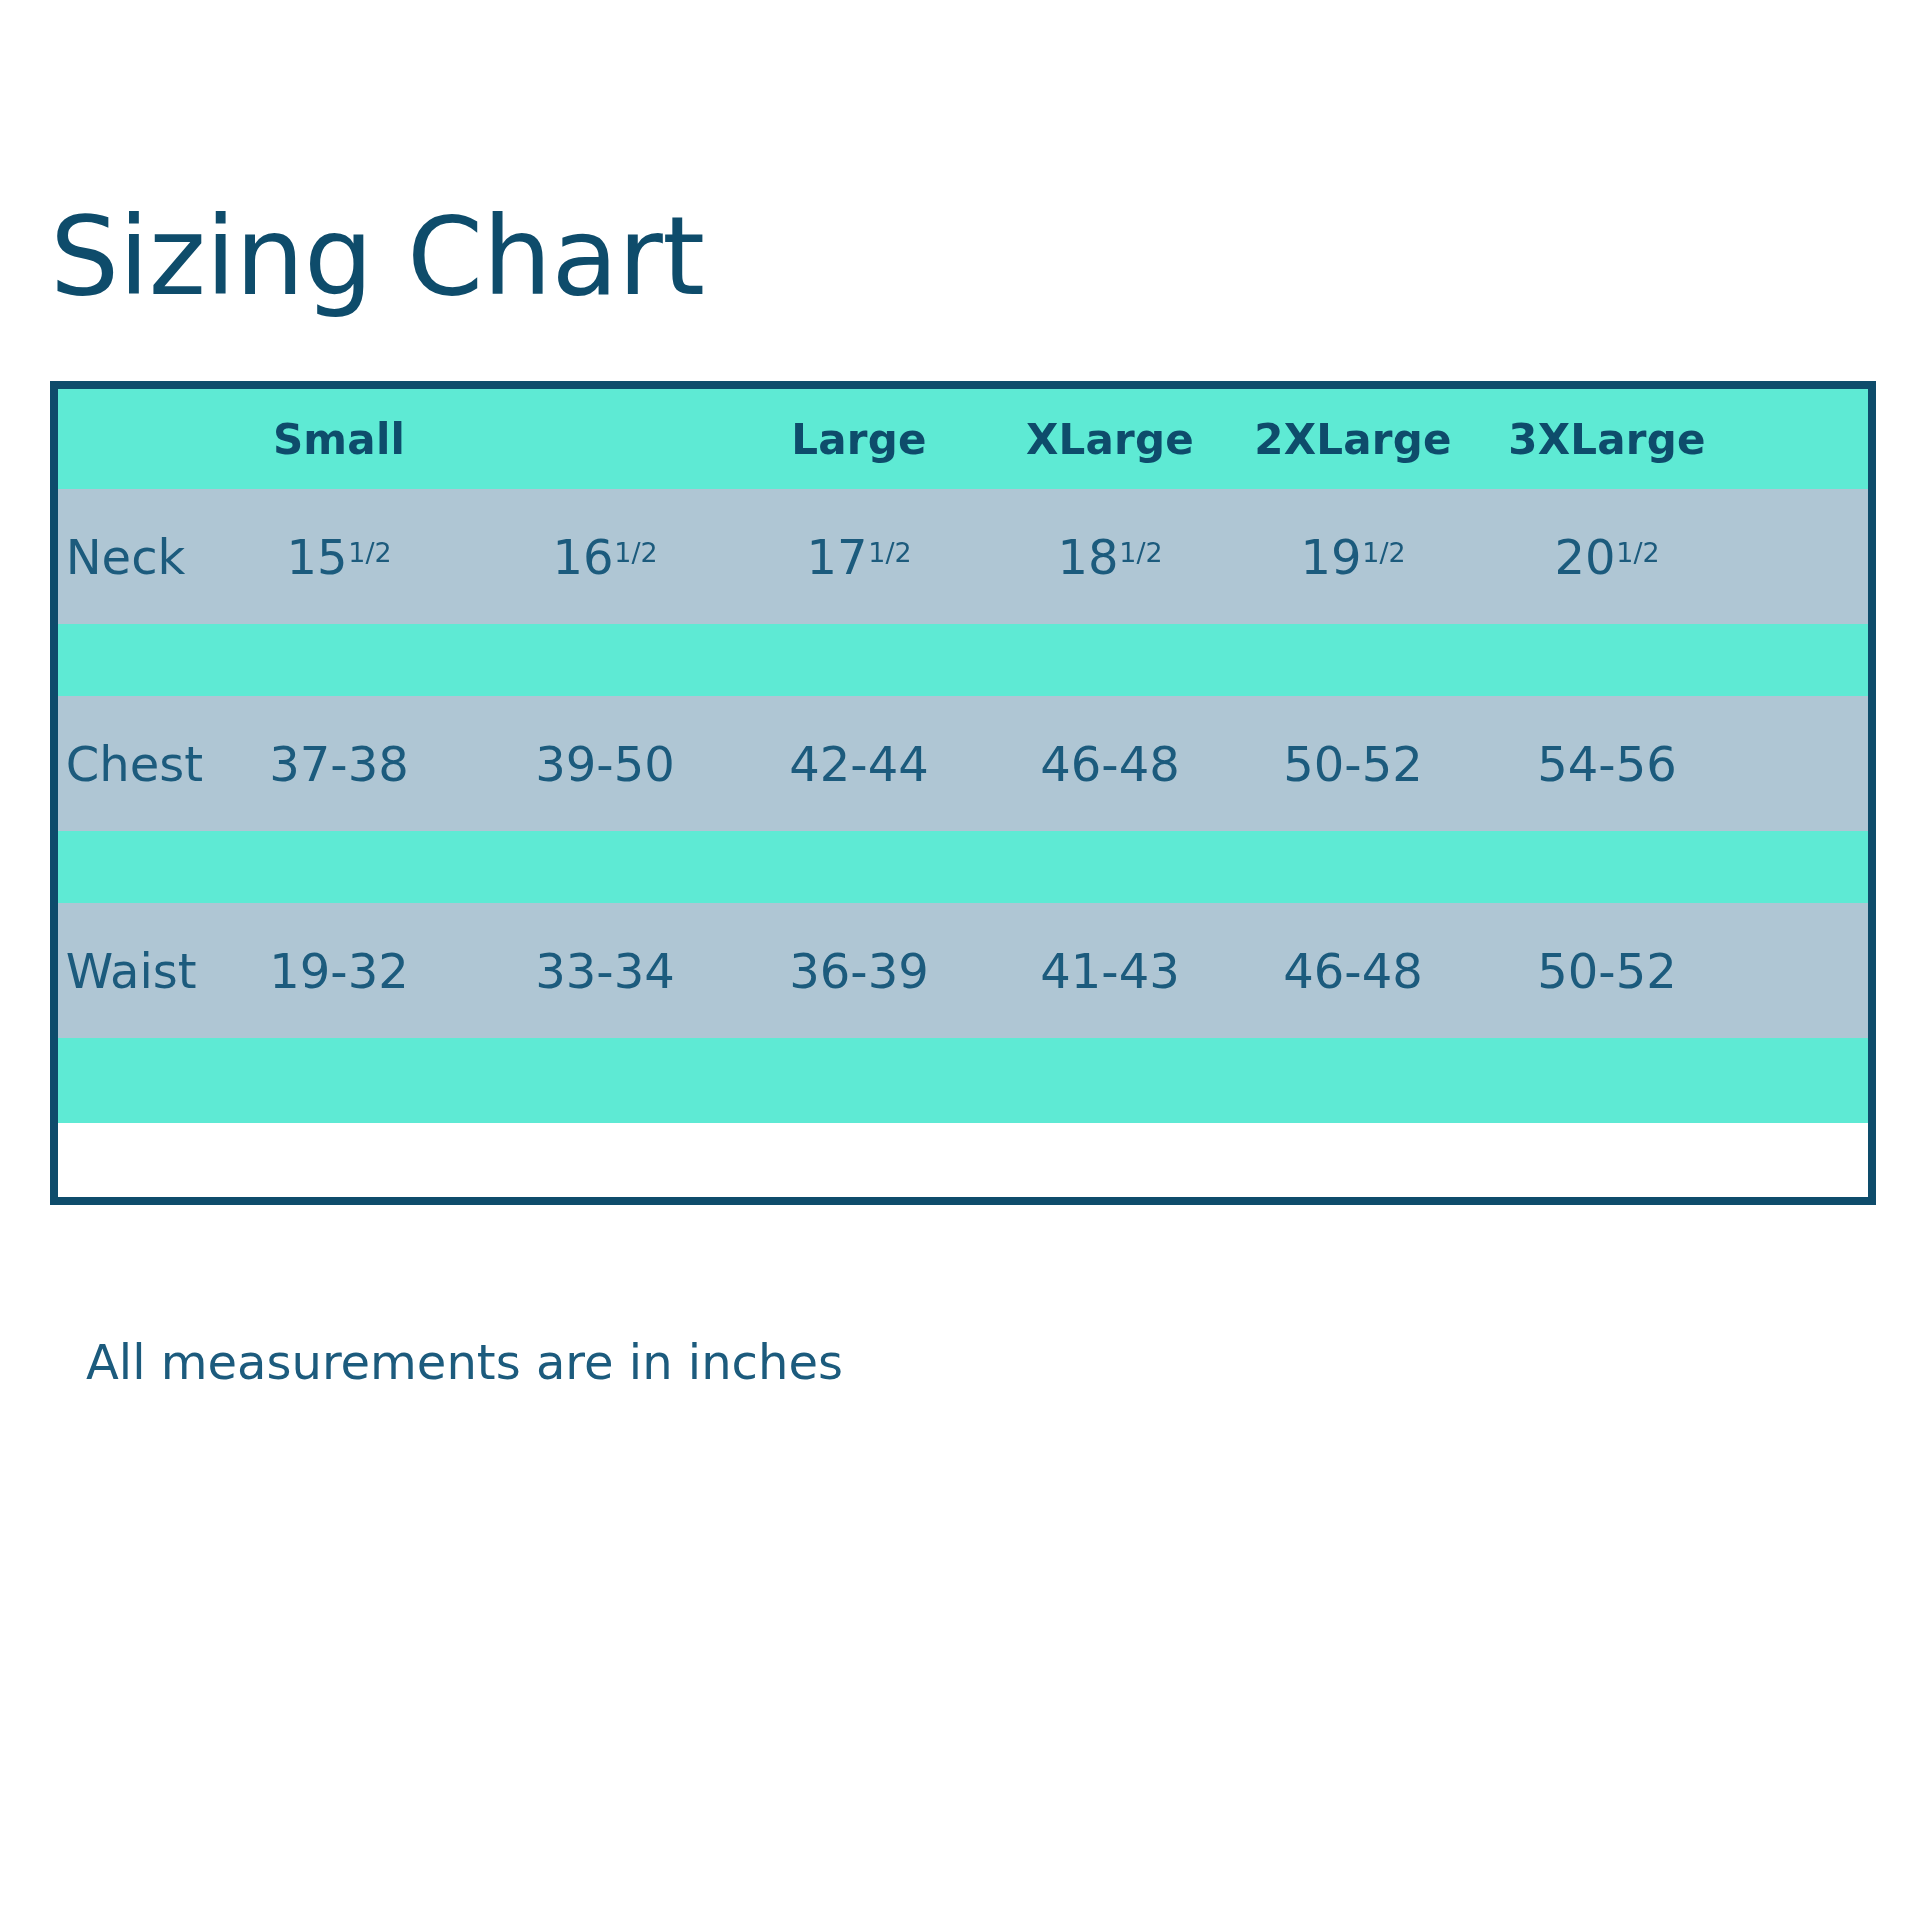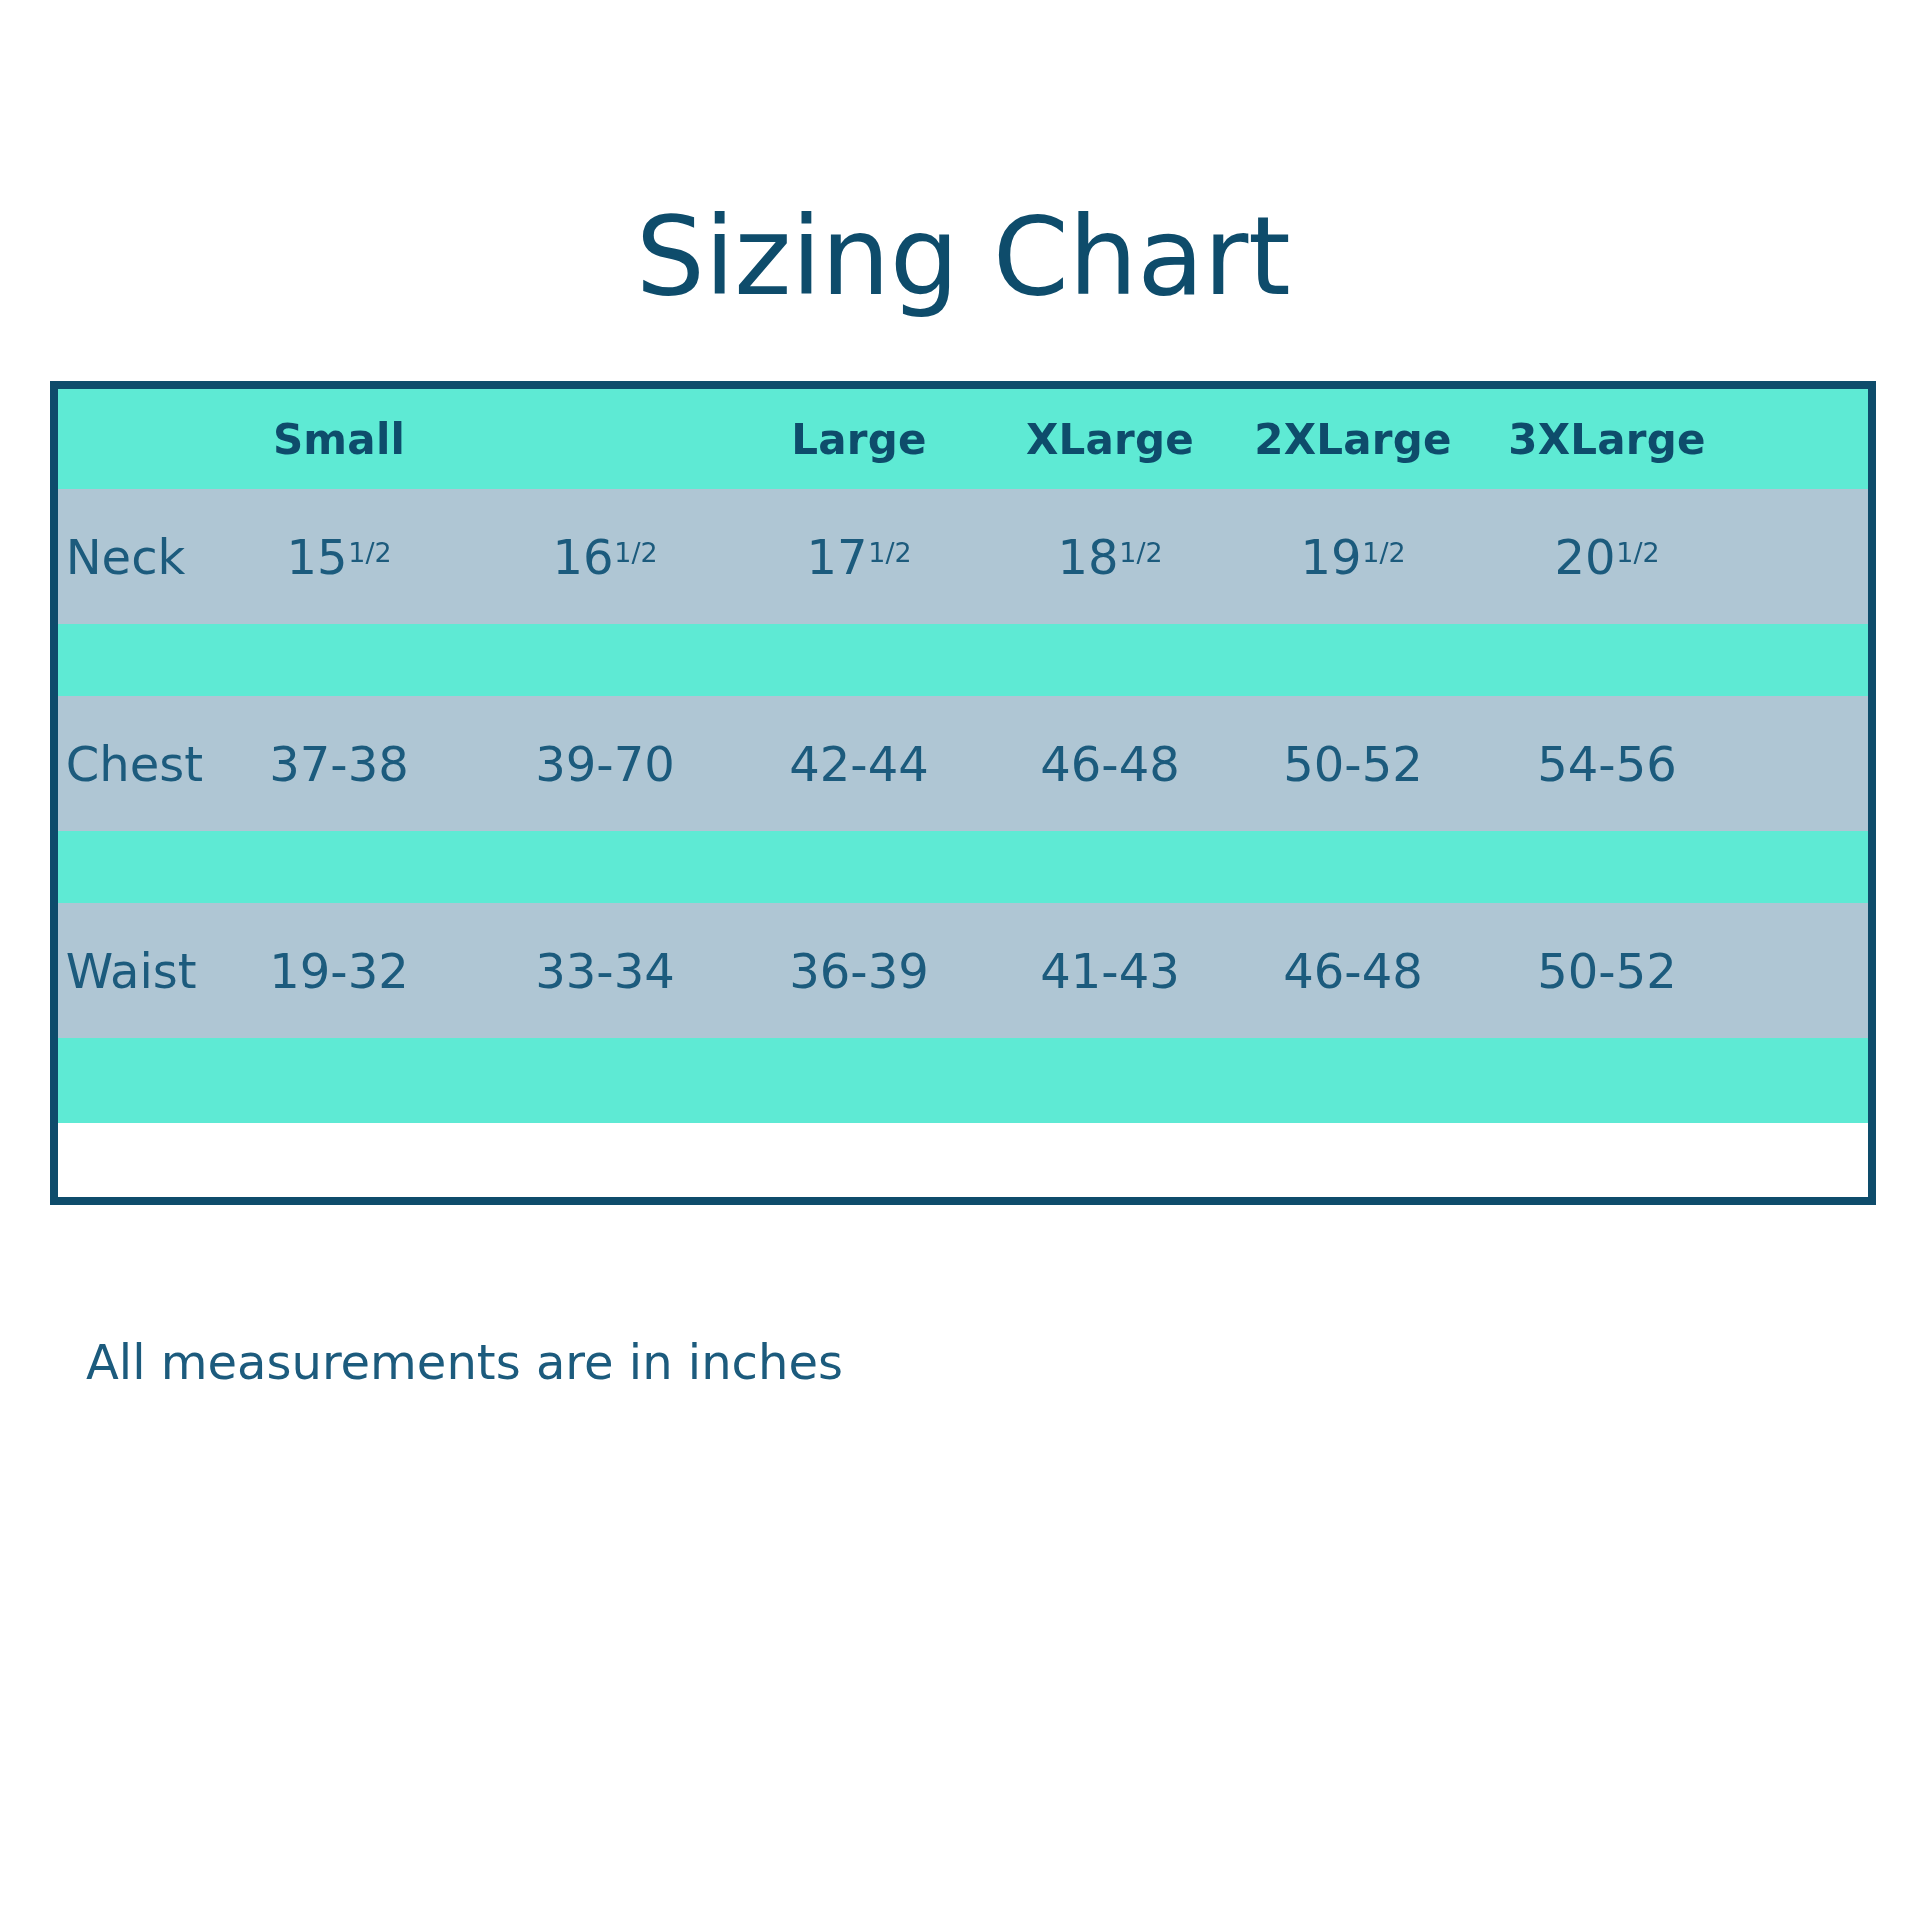--- a/index.html
+++ b/index.html
@@ -21,21 +21,21 @@
     background: #ffffff;
     overflow: hidden;
   }
 
   
   .chart-title {
     position: absolute;
     left: 50px;
     top: 202px;
     width: 1826px;
-    text-align: center;
+    text-align: left;
     font-size: 109px;
     line-height: 1.0;
     font-weight: 400;
     color: #0E4C6B;
     letter-spacing: -0.4px;
     white-space: nowrap;
   }
 
   
   .table-frame {
@@ -174,21 +174,21 @@
             <span>20</span>
             <span class="frac">1/2</span>
           </div>
       </div>
 
       <div class="row plain row-gap"></div>
 
       <div class="row band row-data">
         <div class="cell label c-label">Chest</div>
         <div class="cell c0">37-38</div>
-        <div class="cell c1">39-70</div>
+        <div class="cell c1">39-50</div>
         <div class="cell c2">42-44</div>
         <div class="cell c3">46-48</div>
         <div class="cell c4">50-52</div>
         <div class="cell c5">54-56</div>
       </div>
 
       <div class="row plain row-gap"></div>
 
       <div class="row band row-data">
         <div class="cell label c-label">Waist</div>

